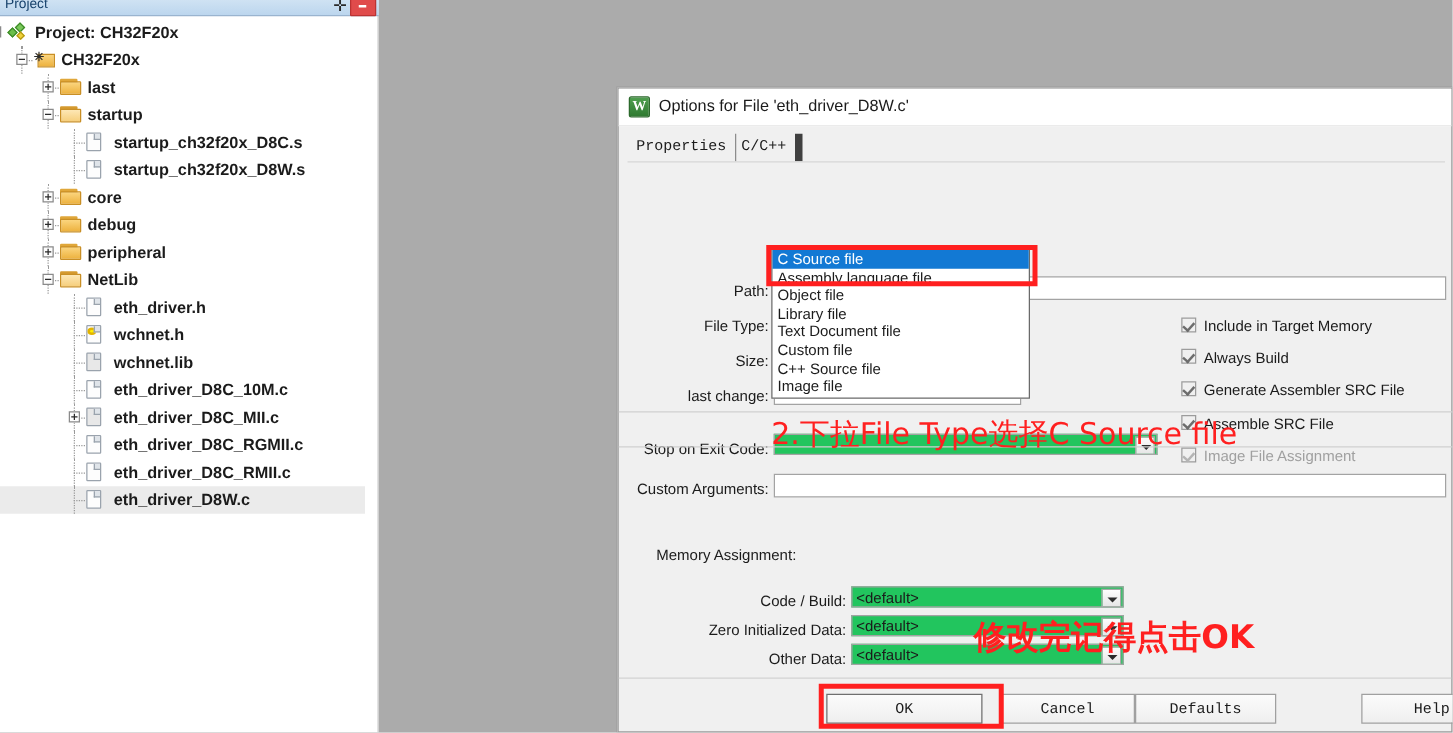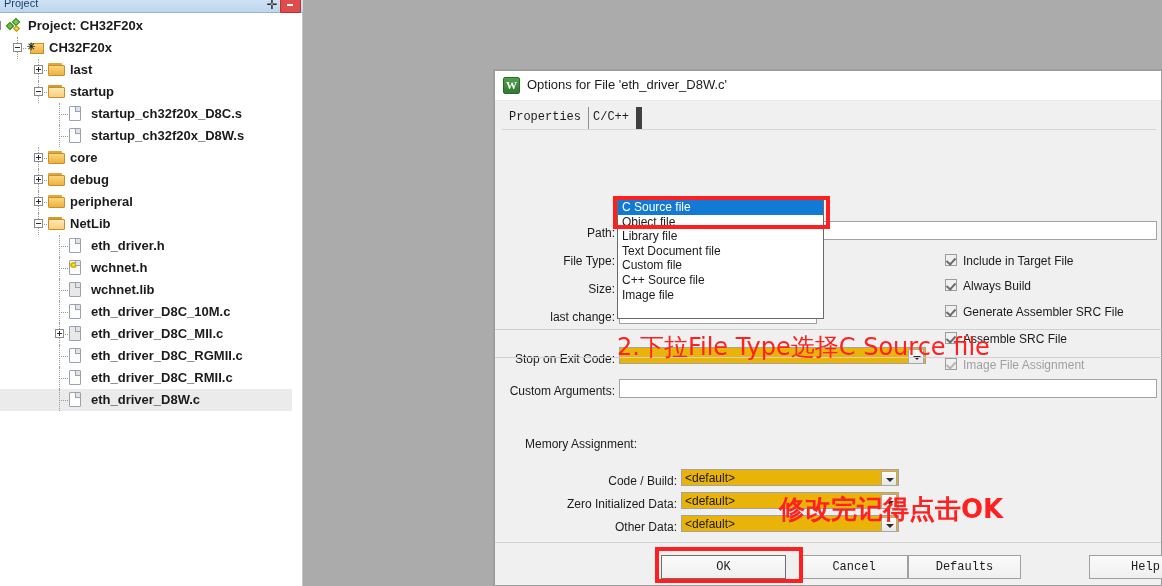--- a/index.html
+++ b/index.html
@@ -149,21 +149,21 @@
     position:absolute;text-align:right;font-size:12px;color:#1b1b1b;
     white-space:nowrap;
   }
   .field{
     position:absolute;background:#ffffff;border:1px solid #a3a3a3;
     box-sizing:border-box;height:19px;line-height:17px;
     font-size:12px;color:#1b1b1b;padding-left:3px;overflow:hidden;
     white-space:nowrap;
   }
   .combo{
-    position:absolute;background:#eab308;border:1px solid #a3a3a3;
+    position:absolute;background:#22c55e;border:1px solid #a3a3a3;
     box-sizing:border-box;height:17px;
   }
   .combo .val{
     position:absolute;left:3px;top:0;line-height:17px;font-size:12px;
     color:#1b1b1b;white-space:nowrap;
   }
   .combo .arrow{
     position:absolute;right:1px;top:1px;width:16px;height:15px;
     background:linear-gradient(#fdfdfd,#e6e6e6);
     border:1px solid #a8a8a8;box-sizing:border-box;
@@ -413,21 +413,21 @@
 
   <div class="lbl-r" style="left:4px;top:313px;width:116px;">Custom Arguments:</div>
   <div class="field" style="left:124px;top:308px;width:538px;"></div>
 
   <div class="sep-line" style="left:0px;top:258px;width:668px;"></div>
   <div class="sep-line" style="left:0px;top:286px;width:668px;"></div>
 
   <div id="checkbox-group">
       <div class="cbrow" style="left: 450px; top: 181px;">
         <span class="cbox"></span>
-        <span class="ctext">Include in Target File</span>
+        <span class="ctext">Include in Target Memory</span>
       </div>
       <div class="cbrow" style="left: 450px; top: 206px;">
         <span class="cbox"></span>
         <span class="ctext">Always Build</span>
       </div>
       <div class="cbrow" style="left: 450px; top: 232px;">
         <span class="cbox"></span>
         <span class="ctext">Generate Assembler SRC File</span>
       </div>
       <div class="cbrow" style="left: 450px; top: 259px;">
@@ -462,20 +462,21 @@
 
   <div id="btnbar-sep"></div>
   <div class="dbtn default" style="left:166px;top:484px;width:125px;">OK</div>
   <div class="dbtn" style="left:305px;top:484px;width:108px;">Cancel</div>
   <div class="dbtn" style="left:413px;top:484px;width:113px;">Defaults</div>
   <div class="dbtn" style="left:594px;top:484px;width:113px;">Help</div>
 </div>
 
 <div id="dropdown">
     <div class="dd-item sel">C Source file</div>
+    <div class="dd-item">Assembly language file</div>
     <div class="dd-item">Object file</div>
     <div class="dd-item">Library file</div>
     <div class="dd-item">Text Document file</div>
     <div class="dd-item">Custom file</div>
     <div class="dd-item">C++ Source file</div>
     <div class="dd-item">Image file</div>
   </div>
 
 <div class="redbox" style="left:613px;top:196px;width:217px;height:33px;"></div>
 <div class="redtext" style="left:617px;top:331px;font-size:24px;">2.下拉File Type选择C Source file</div>

